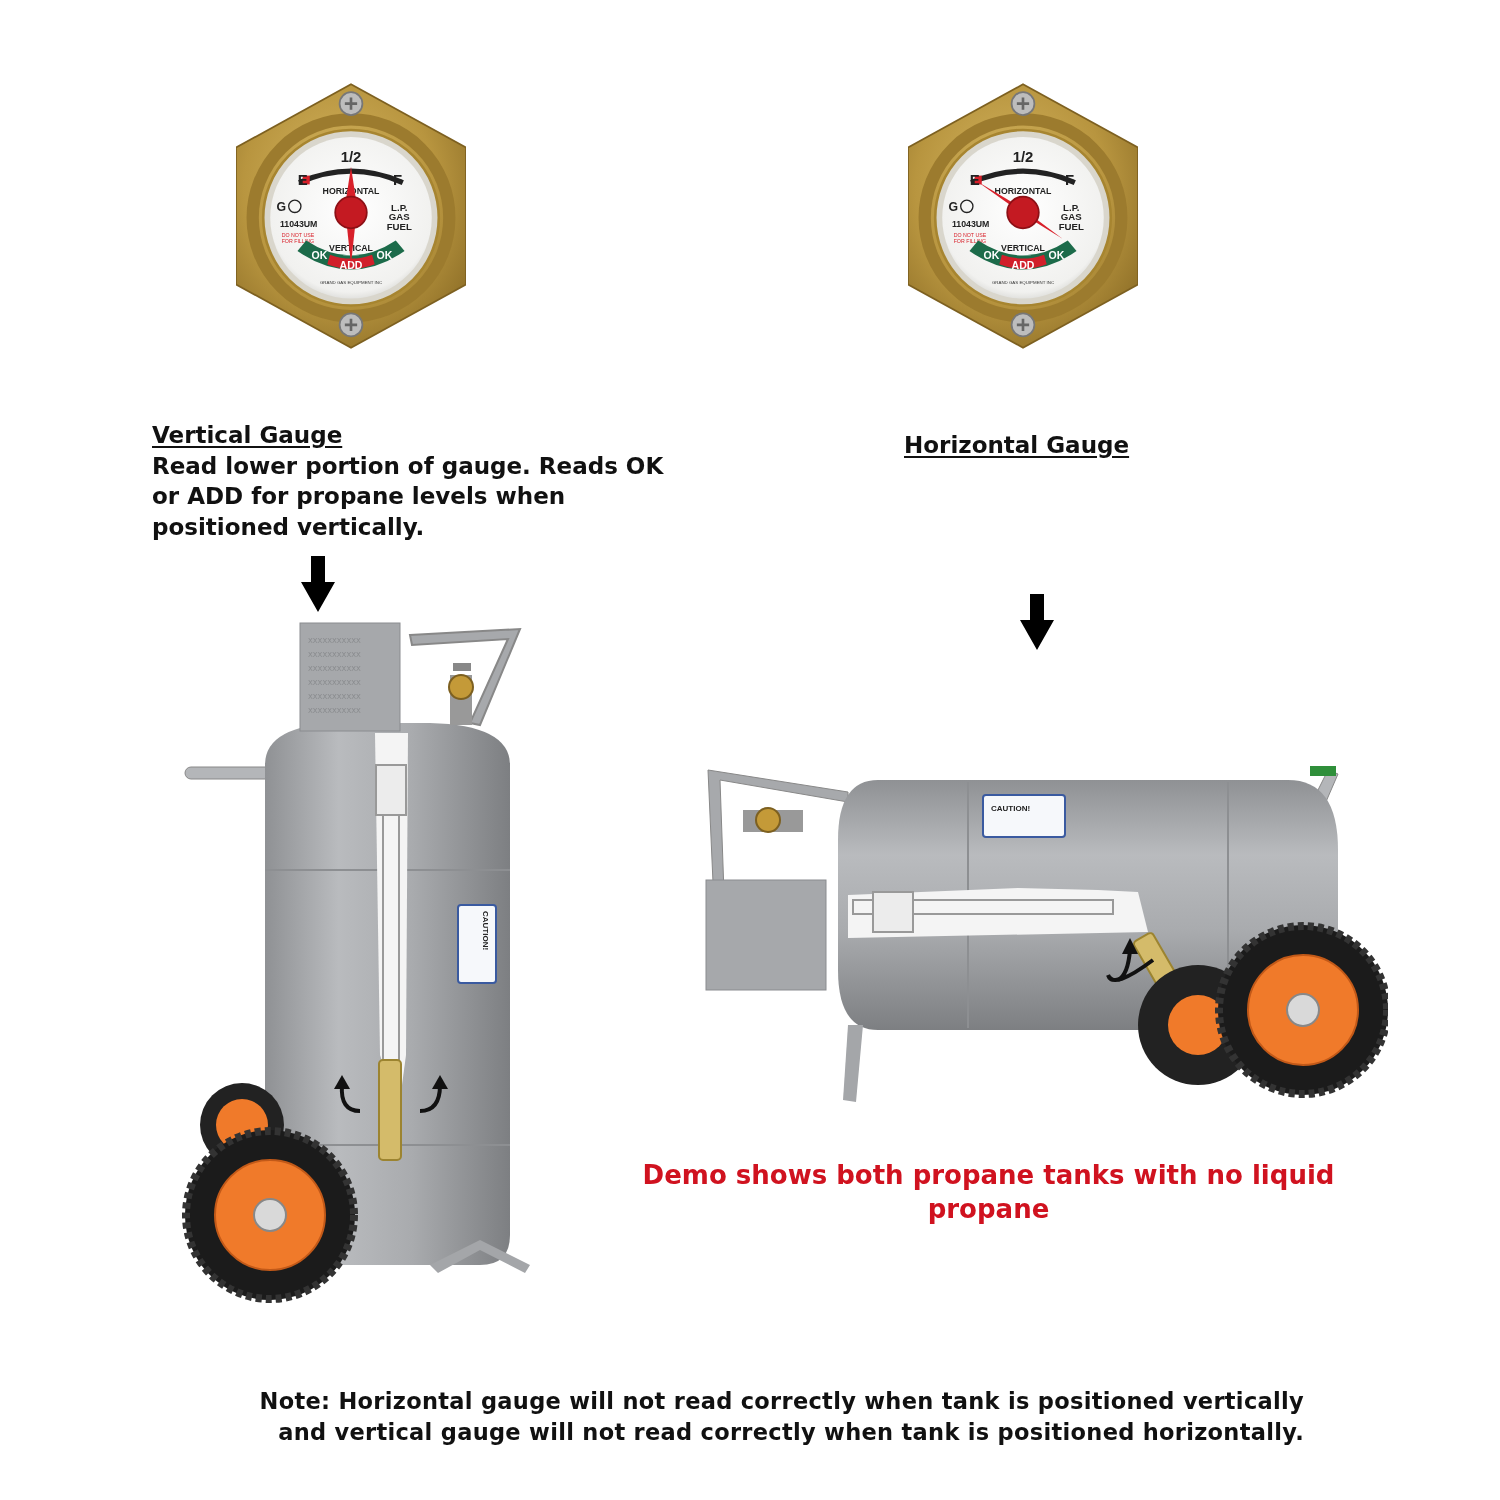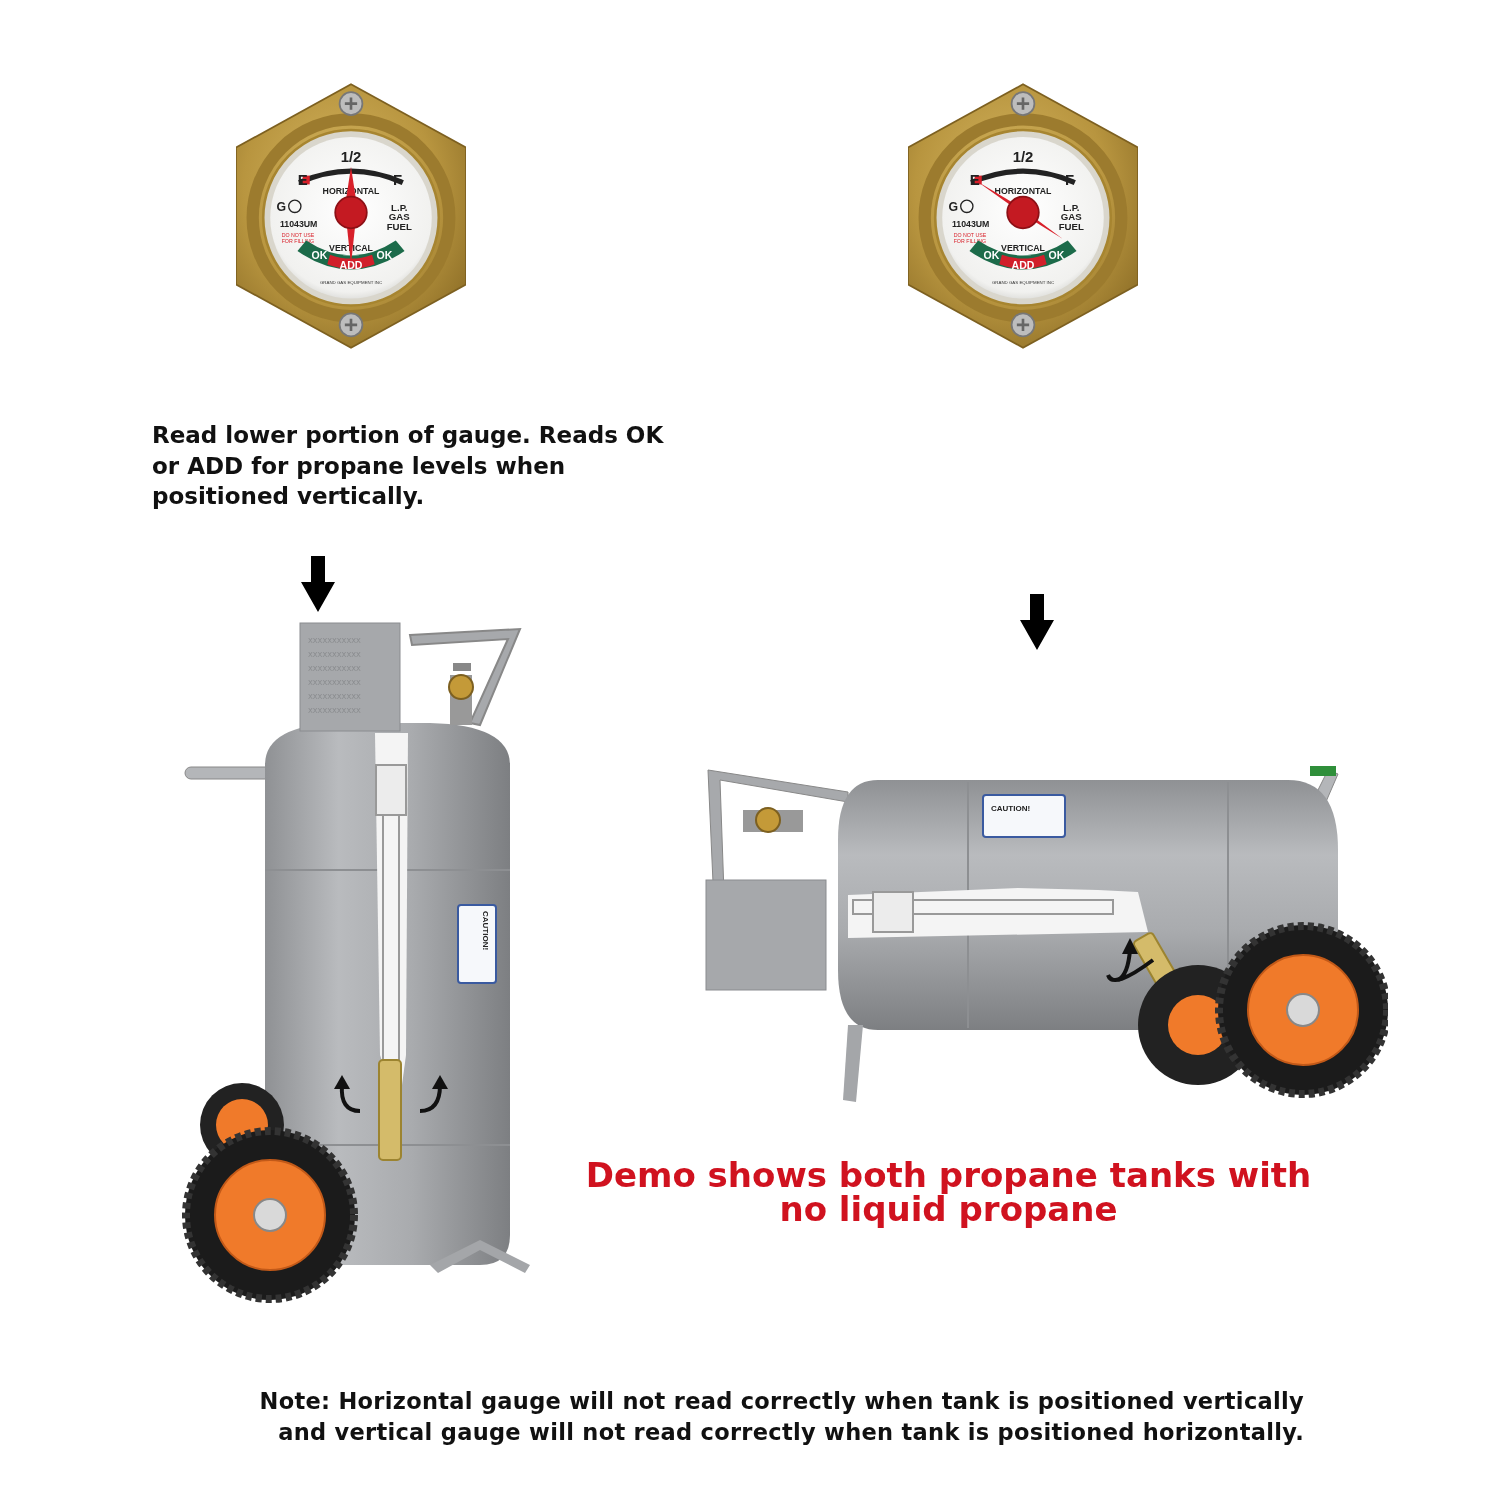--- a/index.html
+++ b/index.html
@@ -10,22 +10,22 @@
   .gauge { position: absolute; width: 230px; height: 300px; }
   .gauge svg { width: 100%; height: 100%; display: block; }
 
   
   .caption { position: absolute; font-weight: bold; font-size: 23px; line-height: 30.5px; color: #111; }
   .caption .title { text-decoration: underline; text-underline-offset: 3px; display: block; }
   .caption .body { display: block; }
 
   .arrow-down { position: absolute; width: 34px; height: 56px; }
 
-  .demo-note { position: absolute; left: 576px; top: 1158px; width: 745px; text-align: center;
-               color: #d0121f; font-weight: bold; font-size: 34px; line-height: 34px; }
+  .demo-note { position: absolute; left: 616px; top: 1158px; width: 745px; text-align: center;
+               color: #d0121f; font-weight: bold; font-size: 26px; line-height: 34px; }
 
   .footnote { position: absolute; left: 224px; top: 1386px; width: 1080px;
               font-weight: bold; font-size: 22.5px; line-height: 31px; color: #111; letter-spacing: 0.3px; text-align: right; }
 
   .tank { position: absolute; }
   .tank svg { width: 100%; height: 100%; display: block; }
 </style>
 </head>
 <body>
 
@@ -126,28 +126,30 @@
     <text x="131" y="210" text-anchor="middle" font-family="Liberation Sans, sans-serif" font-weight="bold" font-size="12" fill="#fff">ADD</text>
     <text x="160" y="199" font-family="Liberation Sans, sans-serif" font-weight="bold" font-size="12" fill="#fff">OK</text>
     <text x="131" y="228" text-anchor="middle" font-family="Liberation Sans, sans-serif" font-size="5" fill="#333">GRAND GAS EQUIPMENT INC</text>
 
     <path d="M78 110 L128 140 L176 176 L134 150 Z" fill="#d8202a"></path>
     <circle cx="131" cy="146" r="18" fill="#c41a22" stroke="#8d1016" stroke-width="2"></circle>
   </svg>
 </div>
 
 <div class="caption" style="left:152px; top:420px; width:520px;">
+  <span class="title">Vertical Gauge</span>
   <span class="body">Read lower portion of gauge. Reads OK or ADD for propane levels when positioned vertically.</span>
 </div>
 
 <svg class="arrow-down" style="left:301px; top:556px;" viewBox="0 0 34 56">
   <polygon points="10,0 24,0 24,26 34,26 17,56 0,26 10,26" fill="#000"></polygon>
 </svg>
 
 <div class="caption" style="left:904px; top:430px; width:340px;">
+  <span class="title">Horizontal Gauge</span>
 </div>
 
 <svg class="arrow-down" style="left:1020px; top:594px;" viewBox="0 0 34 56">
   <polygon points="10,0 24,0 24,26 34,26 17,56 0,26 10,26" fill="#000"></polygon>
 </svg>
 
 <div class="tank" style="left:180px; top:615px; width:360px; height:690px;">
   <svg viewBox="0 0 360 690">
     <defs>
       <linearGradient id="tankV" x1="0" x2="1" y1="0" y2="0">

